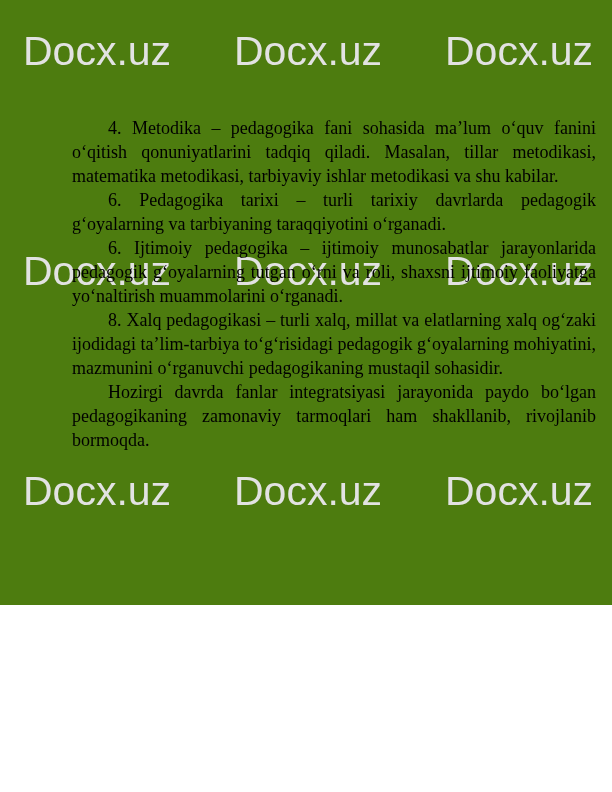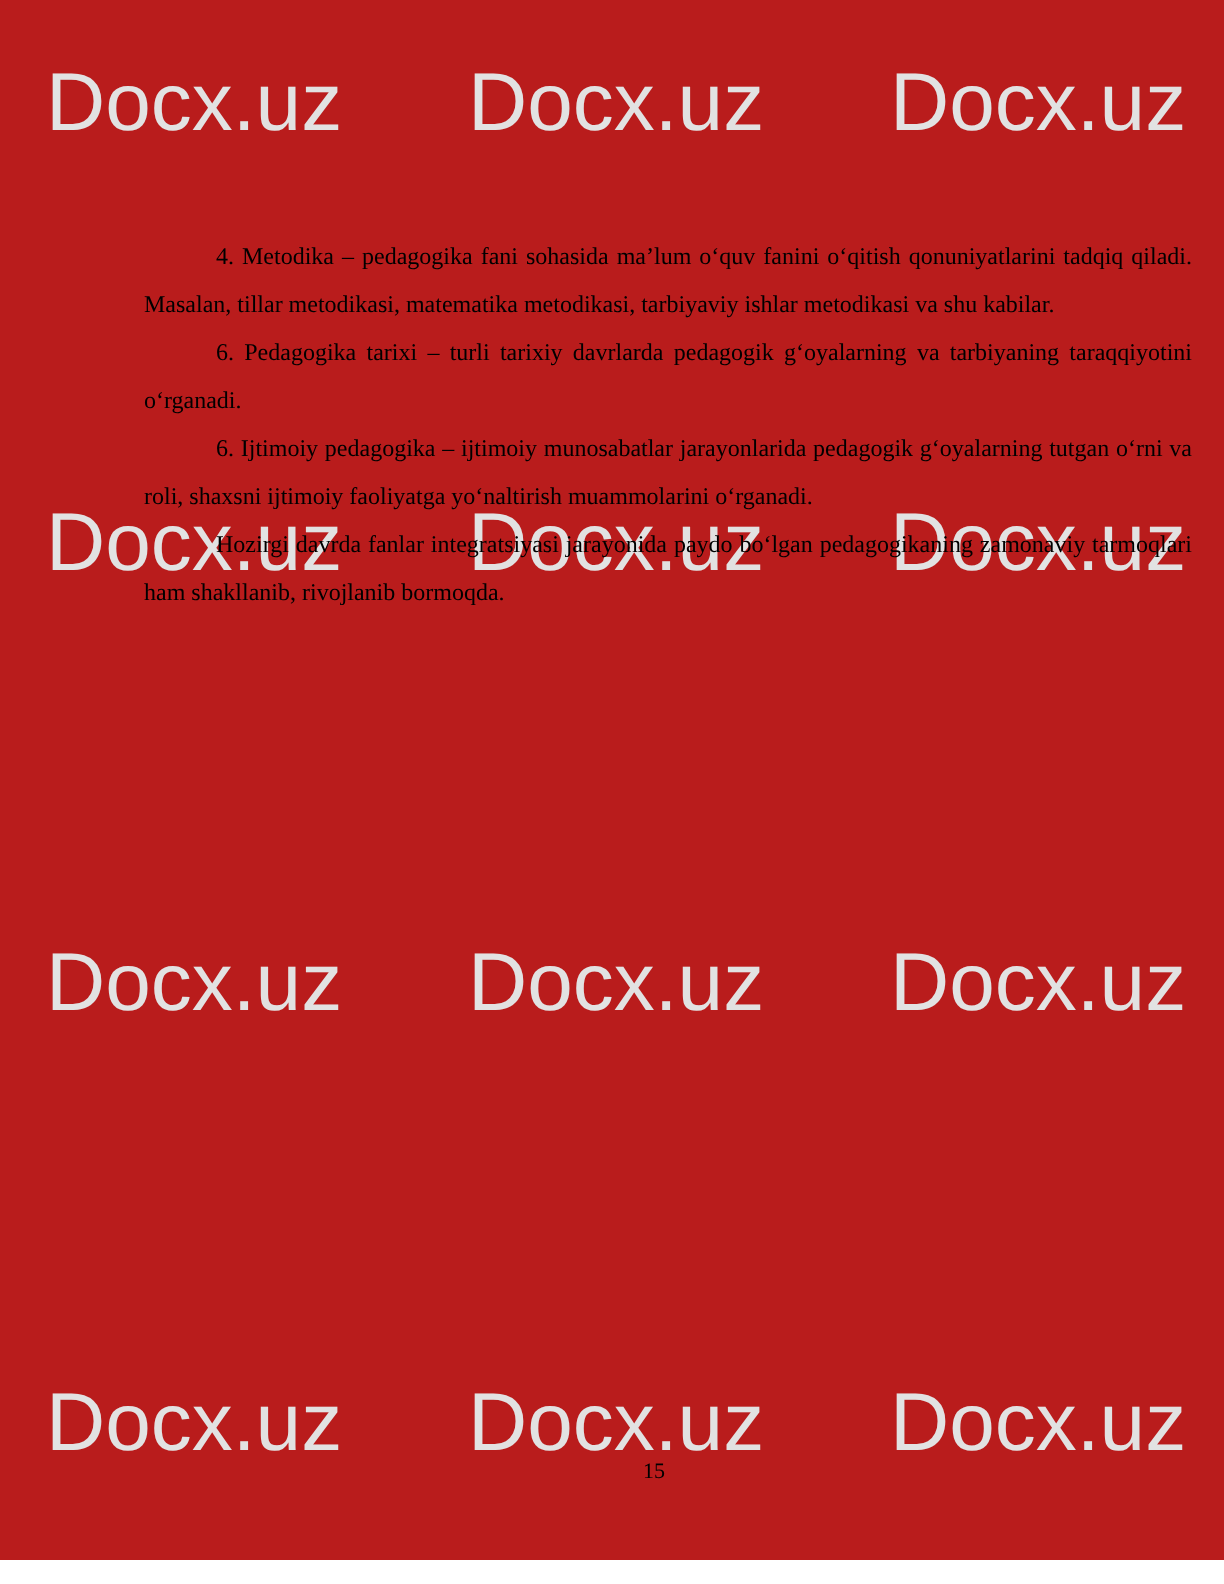--- a/index.html
+++ b/index.html
@@ -3,22 +3,22 @@
   <meta charset="utf-8">
   <style>
     html, body {
       margin: 0;
       padding: 0;
       background: #ffffff;
     }
     .page {
       position: relative;
       width: 612px;
-      height: 780px;
-      background: #b91c1c;
+      height: 605px;
+      background: #4d7c0f;
       overflow: hidden;
       font-family: "Liberation Serif", serif;
       color: #000000;
     }
     .watermark-layer {
       position: absolute;
       inset: 0;
       z-index: 0;
     }
     .watermark-layer span {
@@ -30,21 +30,21 @@
       color: var(--wm-color, #e2e2e2);
       white-space: nowrap;
       user-select: none;
     }
     .text-block {
       position: absolute;
       left: 72px;
       top: 116px;
       width: 524px;
       z-index: 1;
-      font-size: 12px;
+      font-size: 18px;
       line-height: 24px;
       text-align: justify;
       text-justify: inter-word;
     }
     .text-block p {
       margin: 0;
       padding: 0;
       text-indent: 36px;
     }
     .page-number {
@@ -75,18 +75,19 @@
     <span style="left:445px; top:471px;">Docx.uz</span>
     <span style="left:23px;  top:691px;">Docx.uz</span>
     <span style="left:234px; top:691px;">Docx.uz</span>
     <span style="left:445px; top:691px;">Docx.uz</span>
   </div>
 
   <div class="text-block">
     <p>4. Metodika – pedagogika fani sohasida ma’lum o‘quv fanini o‘qitish qonuniyatlarini tadqiq qiladi. Masalan, tillar metodikasi, matematika metodikasi, tarbiyaviy ishlar metodikasi va shu kabilar.</p>
     <p>6. Pedagogika tarixi – turli tarixiy davrlarda pedagogik g‘oyalarning va tarbiyaning taraqqiyotini o‘rganadi.</p>
     <p>6. Ijtimoiy pedagogika – ijtimoiy munosabatlar jarayonlarida pedagogik g‘oyalarning tutgan o‘rni va roli, shaxsni ijtimoiy faoliyatga yo‘naltirish muammolarini o‘rganadi.</p>
+    <p>8. Xalq pedagogikasi – turli xalq, millat va elatlarning xalq og‘zaki ijodidagi ta’lim-tarbiya to‘g‘risidagi pedagogik g‘oyalarning mohiyatini, mazmunini o‘rganuvchi pedagogikaning mustaqil sohasidir.</p>
     <p>Hozirgi davrda fanlar integratsiyasi jarayonida paydo bo‘lgan pedagogikaning zamonaviy tarmoqlari ham shakllanib, rivojlanib bormoqda.</p>
   </div>
 
   <div class="page-number">15</div>
 
 </div>
 
 </body></html>

